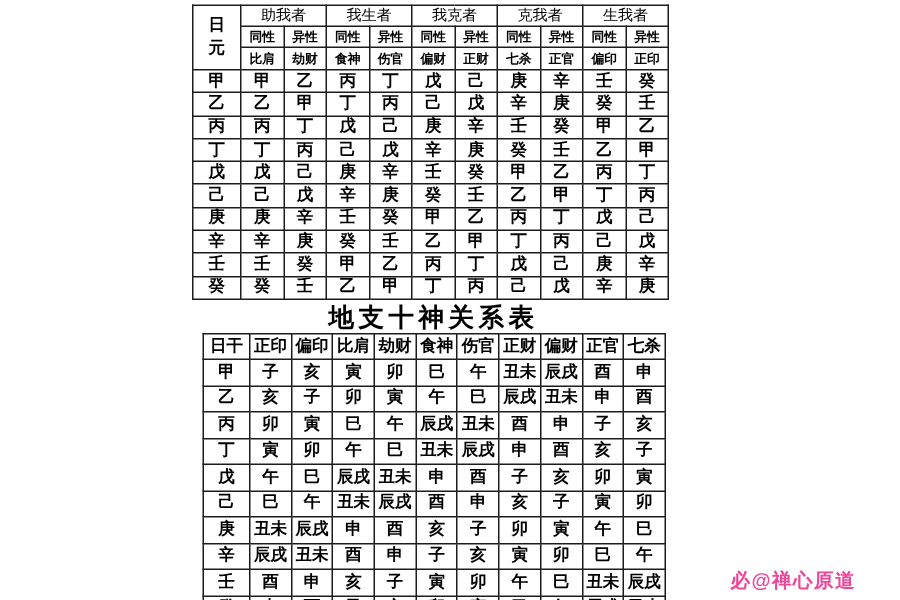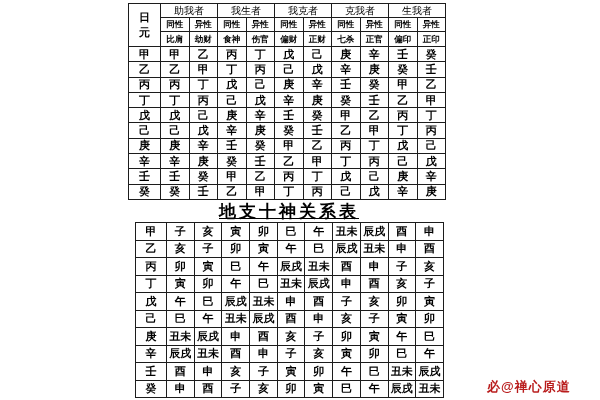--- a/index.html
+++ b/index.html
@@ -28,33 +28,32 @@
   .top tr.hdr3{height:15px;}
   .top .grp{font-size:10px;font-weight:normal;}
   .top .sub{font-size:8.5px;font-weight:bold;}
   .top .corner{font-size:11px;font-weight:bold;white-space:pre-line;line-height:1.4;}
   .top .stem,.top .cell{font-size:11px;font-weight:bold;}
   
   .title{
     position:absolute;left:135px;top:200px;width:308px;
     text-align:center;font-size:17px;font-weight:bold;
     letter-spacing:3px;
-    text-decoration:underline;
   }
   
   .bot{left:135px;top:222px;width:308px;}
   .bot tr{height:17.5px;}
   .bot tr.hdr{height:17px;}
   .bot td{font-size:11px;font-weight:bold;}
   .bot .hcell{font-size:11px;font-weight:bold;}
   
   .watermark{
     position:absolute;left:487px;top:378px;
     font-size:13px;font-weight:bold;
-    color:#b91c1c;letter-spacing:1px;
+    color:#ec4899;letter-spacing:1px;
     font-family:"Liberation Sans","DejaVu Sans",sans-serif;
   }
 </style>
 </head>
 <body>
 
 <table class="top">
   <colgroup>
       <col style="width: 32px;">
       <col style="width: 28.5px;">
@@ -245,20 +244,33 @@
       <col style="width: 27.7px;">
       <col style="width: 27.7px;">
       <col style="width: 27.7px;">
       <col style="width: 27.7px;">
       <col style="width: 27.7px;">
       <col style="width: 27.7px;">
       <col style="width: 27.7px;">
       <col style="width: 27.7px;">
     </colgroup>
   <tbody>
+      <tr class="hdr">
+        <td class="hcell">日干</td>
+        <td class="hcell">正印</td>
+        <td class="hcell">偏印</td>
+        <td class="hcell">比肩</td>
+        <td class="hcell">劫财</td>
+        <td class="hcell">食神</td>
+        <td class="hcell">伤官</td>
+        <td class="hcell">正财</td>
+        <td class="hcell">偏财</td>
+        <td class="hcell">正官</td>
+        <td class="hcell">七杀</td>
+      </tr>
       <tr>
         <td class="stem">甲</td>
         <td class="cell">子</td>
         <td class="cell">亥</td>
         <td class="cell">寅</td>
         <td class="cell">卯</td>
         <td class="cell">巳</td>
         <td class="cell">午</td>
         <td class="cell">丑未</td>
         <td class="cell">辰戌</td>

